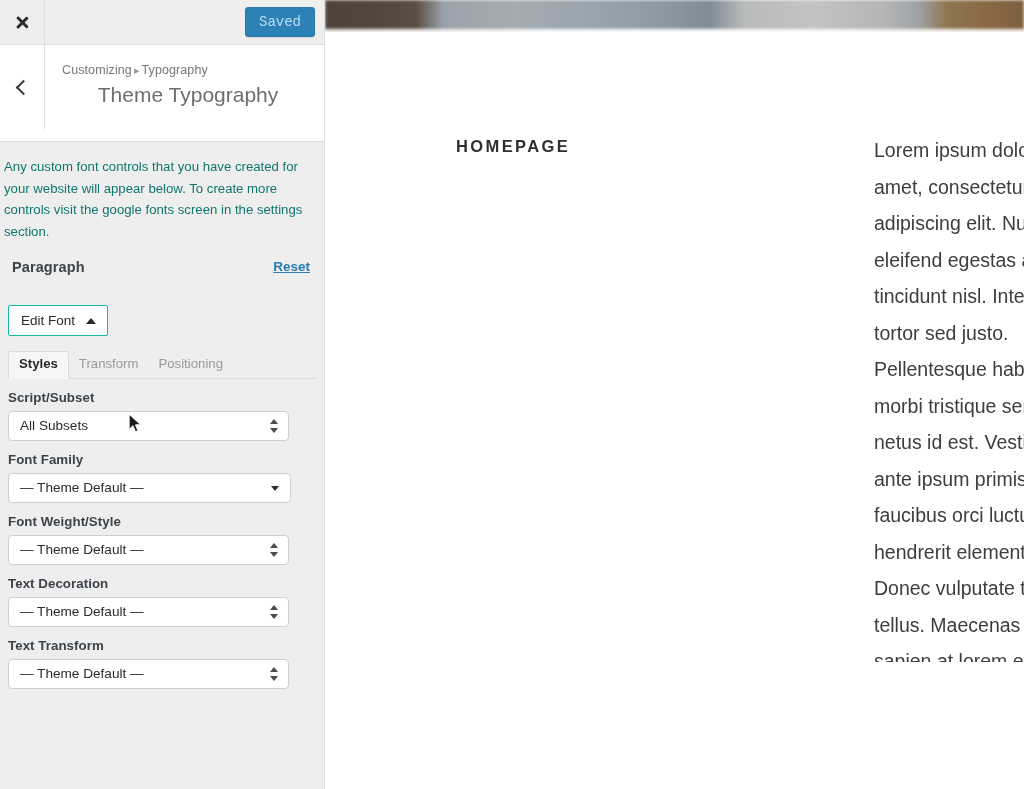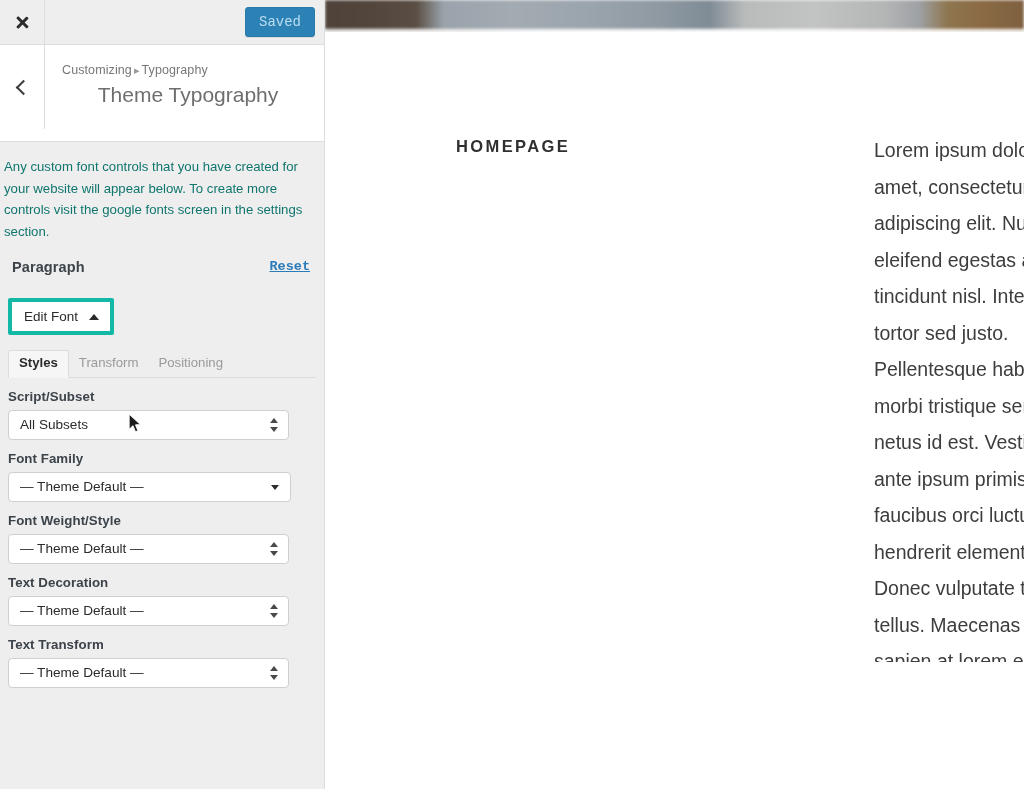--- a/index.html
+++ b/index.html
@@ -154,49 +154,48 @@
     padding: 14px 12px 2px 4px;
     font-size: 13.2px;
     line-height: 21.5px;
     color: #0f766e;
     max-width: 300px;
   }
 
   
   .ctrl-head {
     position: relative;
-    margin: 14px 12px 8px 12px;
+    margin: 14px 12px 15px 12px;
     height: 20px;
   }
   .ctrl-head-title {
     font-size: 14.5px;
     font-weight: bold;
     color: #3c434a;
     letter-spacing: 0.1px;
   }
   .reset-link {
     position: absolute;
     right: 2px;
     top: 1px;
     font-size: 13.5px;
     font-weight: bold;
     color: #2b7bb9;
     text-decoration: underline;
     cursor: pointer;
-    font-family: Liberation Mono, monospace;
   }
 
   
   .edit-font-btn {
     margin: 12px 16px 0 8px;
     display: inline-flex;
     align-items: center;
     gap: 11px;
     background: #ffffff;
-    border: 4px solid #14b8a6;
+    border: 1px solid #14b8a6;
     border-radius: 2px;
     padding: 7px 11px 7px 12px;
     font-size: 13.5px;
     color: #2b2b2b;
     cursor: pointer;
     box-sizing: border-box;
   }
   .tri-up {
     width: 0; height: 0;
     border-left: 5px solid transparent;

